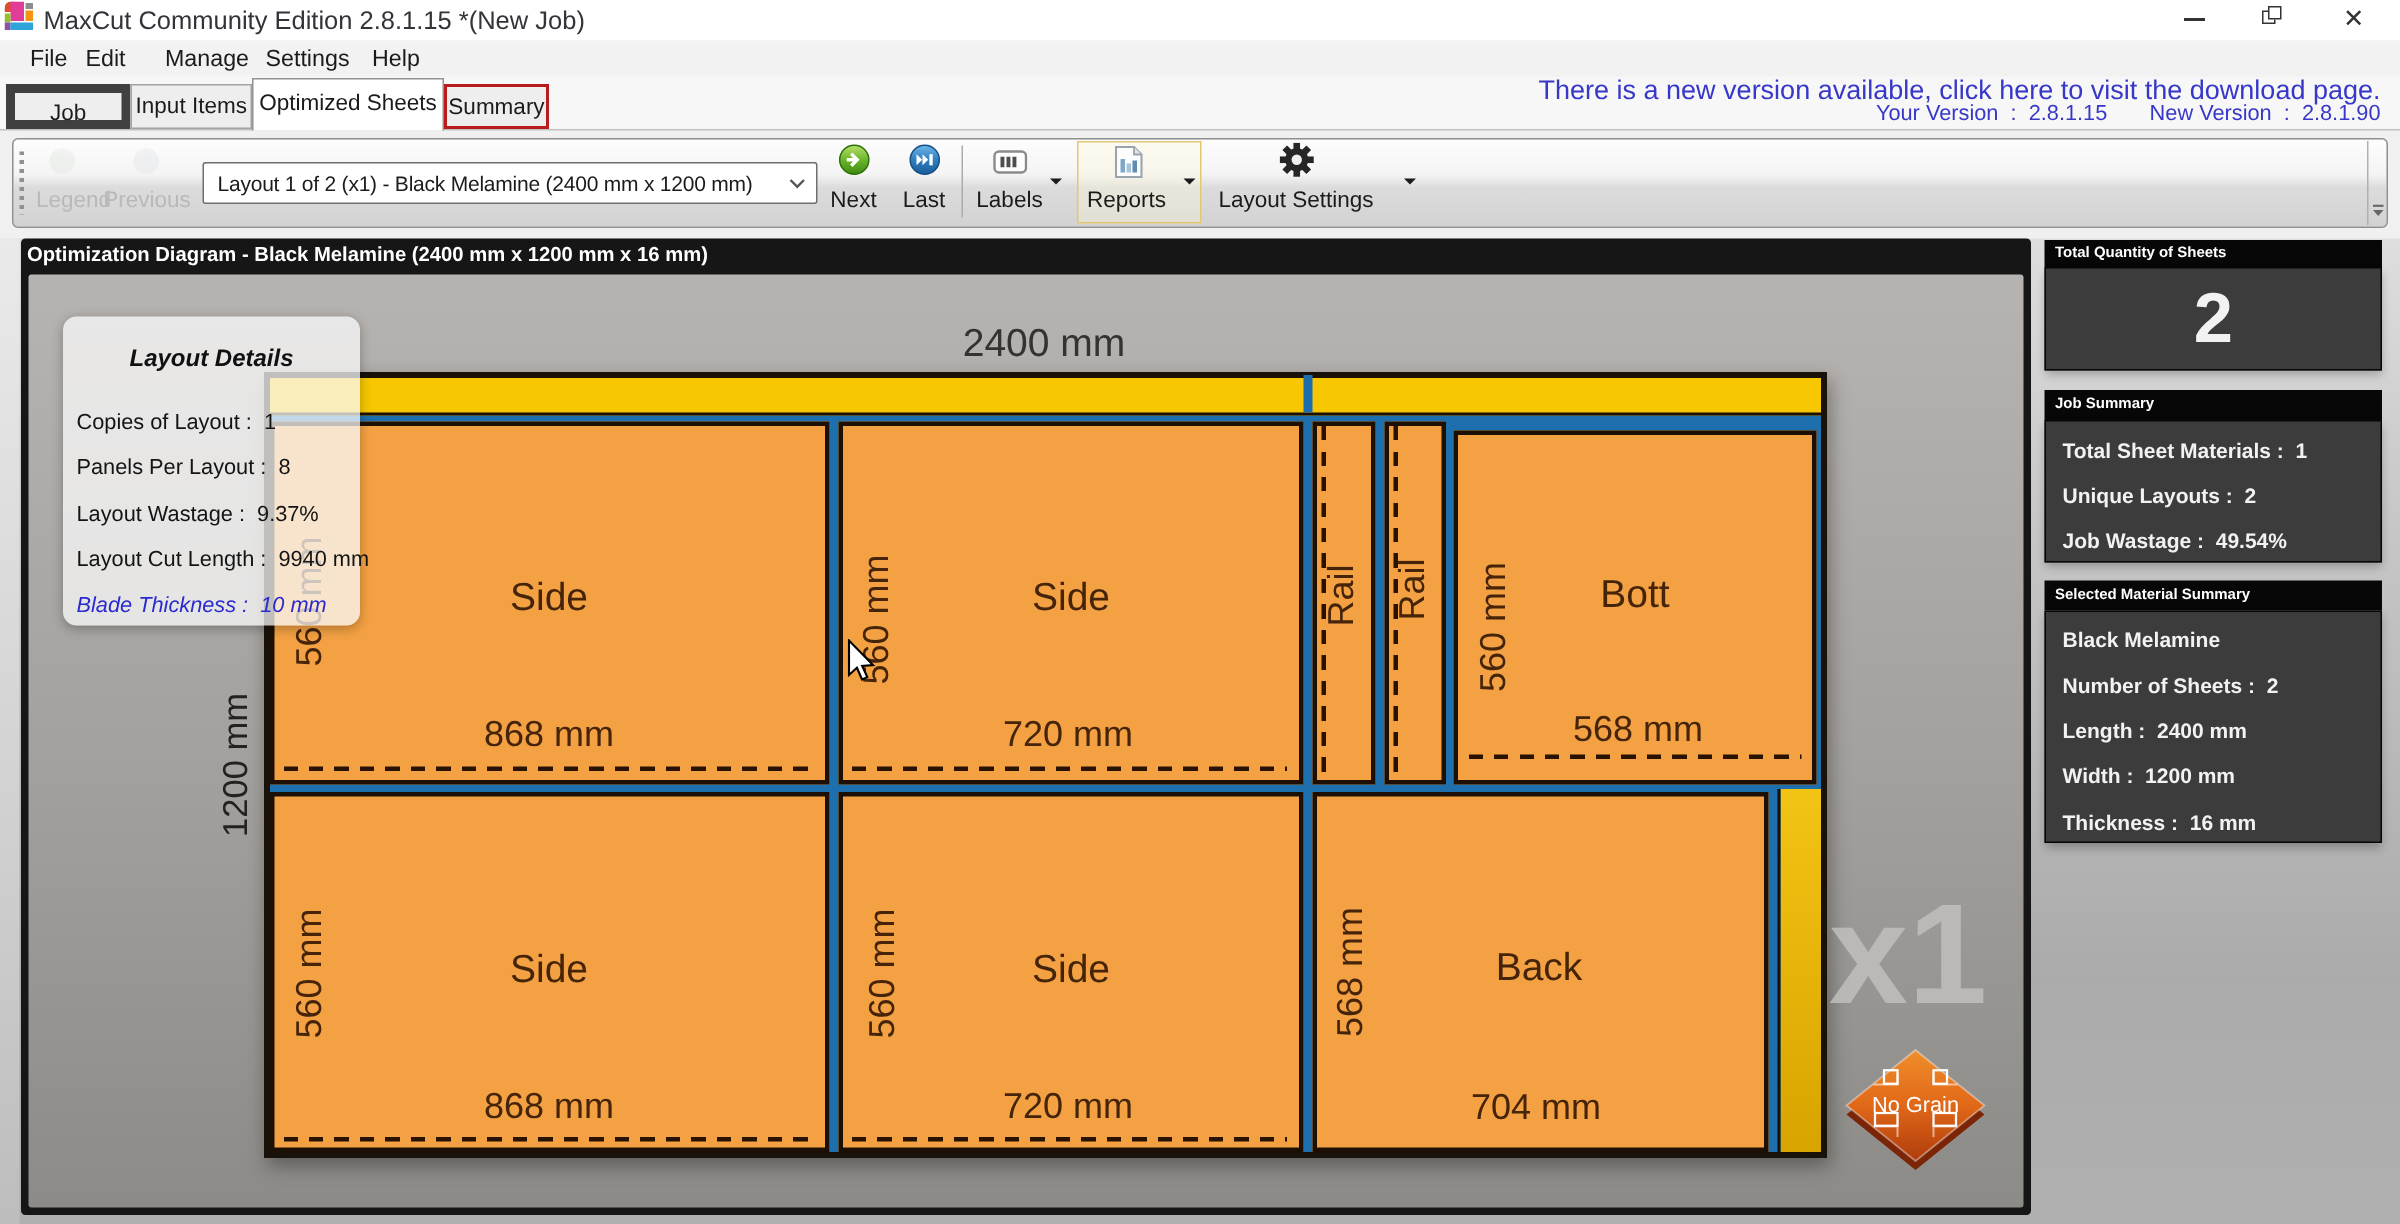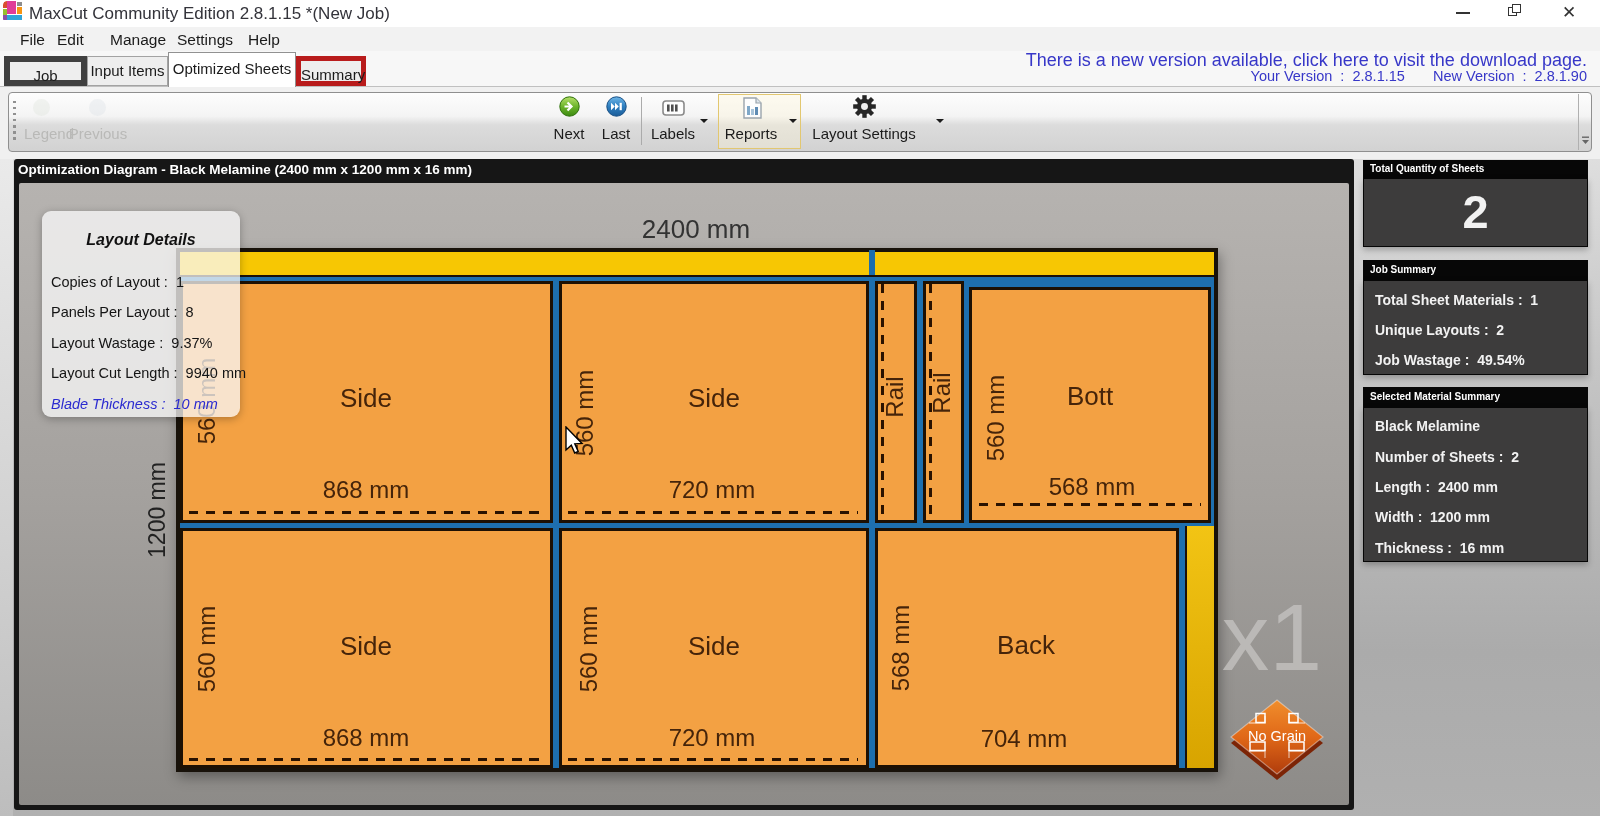--- a/index.html
+++ b/index.html
@@ -45,32 +45,38 @@
     <span class="abs" style="left:57px;">Edit</span>
     <span class="abs" style="left:110px;">Manage</span>
     <span class="abs" style="left:177px;">Settings</span>
     <span class="abs" style="left:248px;">Help</span>
   </div>
 
   <div class="abs" style="left:0;top:51px;width:1600px;height:36px;background:#f7f7f7;"></div>
   <div class="abs" style="left:0;top:86px;width:1600px;height:1px;background:#c0c0c0;"></div>
   <div class="abs" style="left:4px;top:56px;width:83px;height:30px;background:#eeeeee;border:6px solid #404040;font-size:15px;color:#1b1b1b;text-align:center;line-height:28px;">Job Details</div>
   <div class="abs" style="left:87px;top:56px;width:81px;height:30px;background:#eeeeee;border:1px solid #a3a3a3;font-size:15px;color:#1b1b1b;text-align:center;line-height:28px;">Input Items</div>
-  <div class="abs" style="left:296px;top:56px;width:70px;height:30px;background:#eeeeee;border:5px solid #b91c1c;font-size:15px;color:#1b1b1b;text-align:center;line-height:28px;">Summary</div>
+  <div class="abs" style="left:296px;top:56px;width:70px;height:30px;background:#eeeeee;border:2px solid #b91c1c;font-size:15px;color:#1b1b1b;text-align:center;line-height:28px;">Summary</div>
   <div class="abs" style="left:168px;top:52px;width:128px;height:35px;background:#ffffff;border:1px solid #919191;border-bottom:none;font-size:15px;color:#1b1b1b;text-align:center;line-height:32px;">Optimized Sheets</div>
 
   <div class="abs" style="right:13px;top:50px;width:900px;font-size:18px;color:#3737c8;text-align:right;">There is a new version available, click here to visit the download page.</div>
   <div class="abs" style="right:13px;top:68px;width:900px;font-size:14.5px;color:#3737c8;text-align:right;">Your Version&nbsp;&nbsp;:&nbsp;&nbsp;2.8.1.15&nbsp;&nbsp;&nbsp;&nbsp;&nbsp;&nbsp;&nbsp;New Version&nbsp;&nbsp;:&nbsp;&nbsp;2.8.1.90</div>
 
   <div class="abs" id="toolbar" style="left:8px;top:92px;width:1584px;height:60px;border:1px solid #8f8f8f;border-radius:4px;background:linear-gradient(180deg,#fdfdfd 0%,#f4f4f4 40%,#dcdcdc 55%,#d2d2d2 100%);"></div>
   <div class="abs" style="left:13px;top:101px;width:3px;height:42px;background:repeating-linear-gradient(180deg,#909090 0 2.5px,rgba(0,0,0,0) 2.5px 6px);"></div>
   <div class="abs" style="left:33px;top:99px;width:17px;height:17px;border-radius:50%;background:#dde2da;opacity:.35;"></div>
   <div class="abs" style="left:89px;top:99px;width:17px;height:17px;border-radius:50%;background:#dadfe4;opacity:.35;"></div>
   <div class="tbtd" style="left:24px;width:36px;">Legend</div>
   <div class="tbtd" style="left:66px;width:64px;">Previous</div>
+  <div class="abs" style="left:135px;top:108px;width:410px;height:28px;background:#fff;border:1px solid #6e6e6e;border-radius:2px;">
+    <div class="abs" style="left:9px;top:5px;font-size:14px;letter-spacing:-0.15px;color:#1b1b1b;white-space:nowrap;">Layout 1 of 2 (x1) - Black Melamine (2400 mm x 1200 mm)</div>
+    <svg class="abs" style="right:7px;top:10px;" width="11" height="7" viewBox="0 0 11 7">
+        <path d="M1,1 L5.5,5.5 L10,1" fill="none" stroke="#555" stroke-width="1.6"></path>
+      </svg>
+  </div>
   <svg class="abs" style="left:559px;top:96px;" width="21" height="21" viewBox="0 0 21 21">
     <defs>
         <linearGradient id="gn" x1="0" y1="0" x2="0" y2="1">
           <stop offset="0" stop-color="#b6e06a"></stop>
           <stop offset="0.5" stop-color="#6db52c"></stop>
           <stop offset="1" stop-color="#3c8a10"></stop>
         </linearGradient>
       </defs>
     <circle cx="10.5" cy="10.5" r="9.7" fill="url(#gn)" stroke="#2d7009" stroke-width="1"></circle>
     <path d="M5.5,10.5 L11,10.5 M8.5,6.5 L12.5,10.5 L8.5,14.5" fill="none" stroke="#fff" stroke-width="2.2"></path>
@@ -177,21 +183,21 @@
   <div class="lblr" style="left:585px;top:413px;">560 mm</div>
   <div class="lblr" style="left:996px;top:418px;">560 mm</div>
   <div class="lblr" style="left:207px;top:649px;">560 mm</div>
   <div class="lblr" style="left:589px;top:649px;">560 mm</div>
   <div class="lblr" style="left:901px;top:648px;">568 mm</div>
   <div class="lblr" style="left:895px;top:397px;">Rail</div>
   <div class="lblr" style="left:942px;top:393px;">Rail</div>
   <div class="lbl" style="left:696px;top:229px;font-size:26px;color:#333;">2400 mm</div>
   <div class="lblr" style="left:157px;top:510px;font-size:23px;color:#222;">1200 mm</div>
 
-  <div class="lbl" style="left:1272px;top:637px;font-size:95px;font-weight:normal;color:#c4c2c0;opacity:.8;">x1</div>
+  <div class="lbl" style="left:1272px;top:637px;font-size:95px;font-weight:bold;color:#c4c2c0;opacity:.8;">x1</div>
 
   <svg class="abs" style="left:1228px;top:697px;" width="98" height="88" viewBox="0 0 98 88">
     <defs>
       <linearGradient id="ng" x1="0" y1="0" x2="0" y2="1">
         <stop offset="0" stop-color="#f08e2c"></stop>
           <stop offset="0.5" stop-color="#e06818"></stop>
           <stop offset="1" stop-color="#b03c0c"></stop>
       </linearGradient>
     </defs>
     <path d="M49,9 L95,46 L49,83 L3,46 Z" fill="#7c2406"></path>

